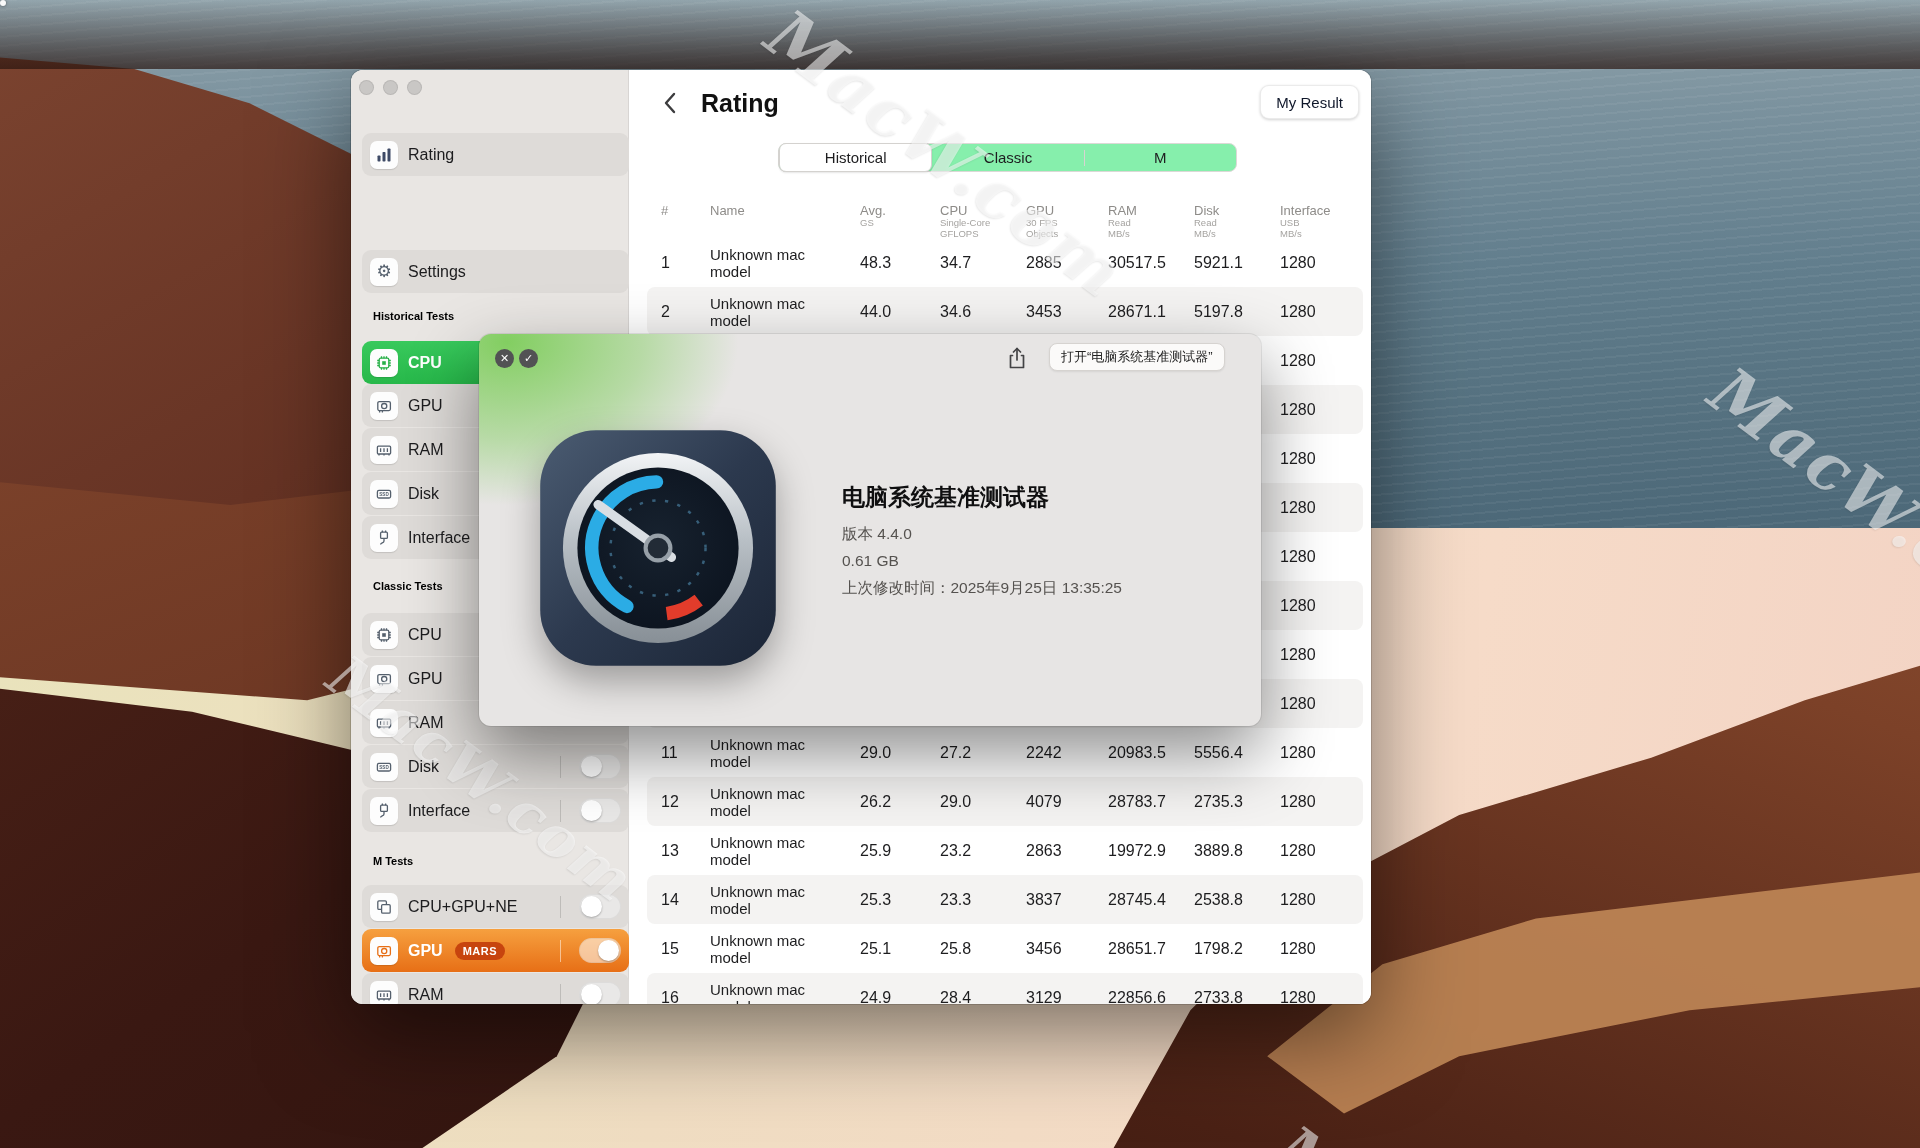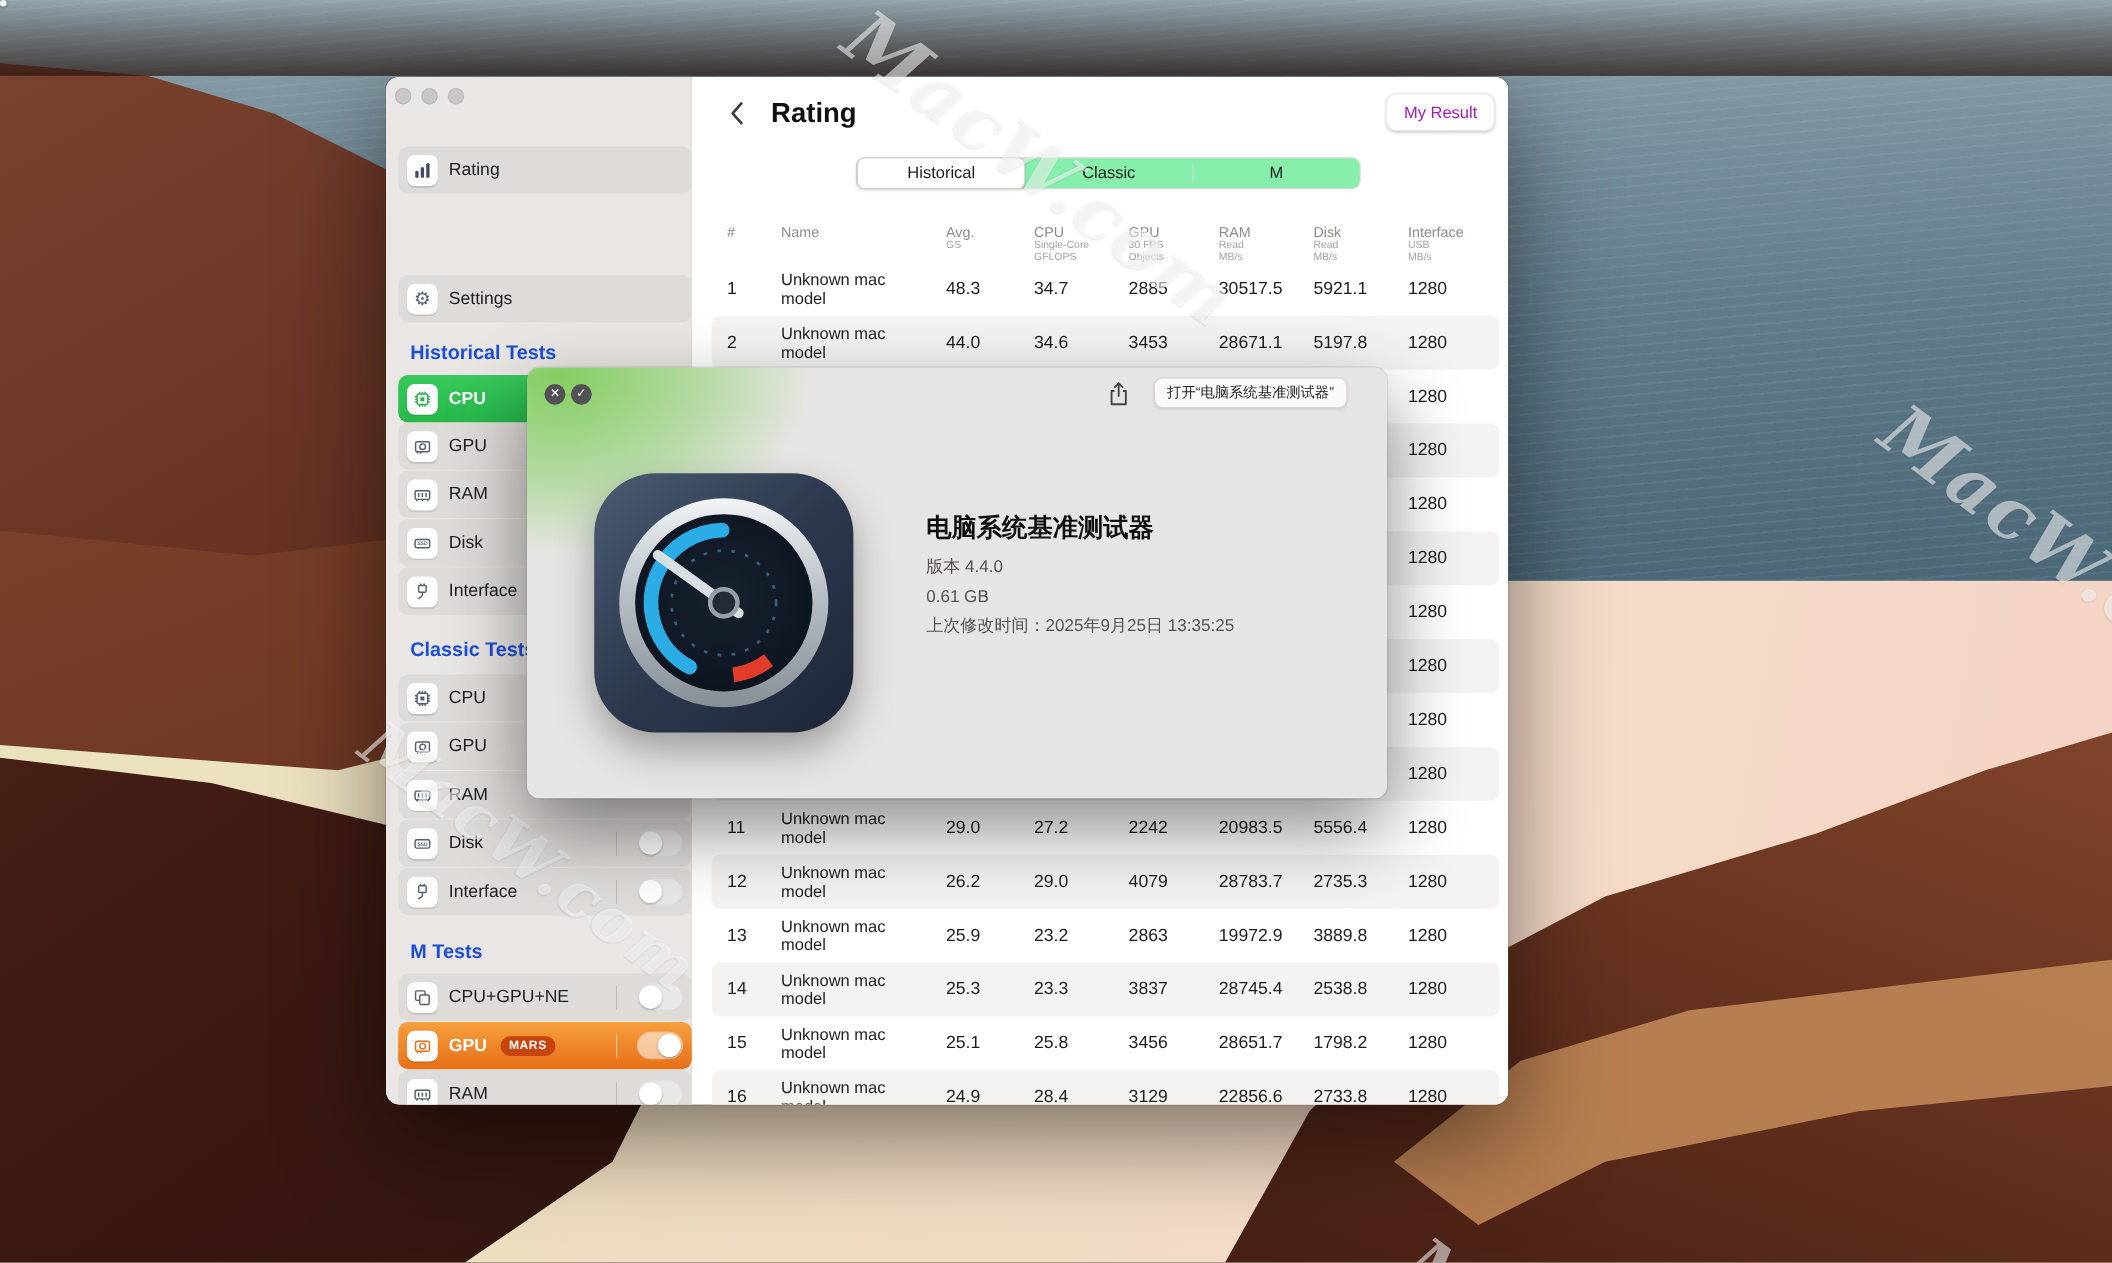--- a/index.html
+++ b/index.html
@@ -65,29 +65,29 @@
            padding:3px 8px; border-radius:10px; letter-spacing:.5px; }
   .spacer { flex:1; }
   .vdiv { width:1px; height:22px; background:rgba(0,0,0,.14); margin-right:8px; }
   .sel-orange .vdiv { background:rgba(255,255,255,.5); }
   .toggle { position:relative; width:42px; height:25px; border-radius:13px; background:#e9e8e7;
             box-shadow: inset 0 0 0 1px rgba(0,0,0,.05); flex:0 0 42px; }
   .toggle .knob { position:absolute; top:2px; left:2px; width:21px; height:21px; border-radius:50%;
                   background:#fff; box-shadow:0 1px 2px rgba(0,0,0,.3); }
   .toggle.on { background:rgba(255,255,255,.55); }
   .toggle.on .knob { left:auto; right:2px; }
-  .side-head { position:absolute; left:22px; font-size:18px; font-weight:700; color:#1d4ed8; }
+  .side-head { position:absolute; left:22px; font-size:11px; font-weight:700; color:#000000; }
 
   
   .content { position:absolute; left:278px; top:0; right:0; bottom:0; background:#fff; }
   .c-header { position:absolute; left:34px; top:18px; display:flex; align-items:center; gap:16px; }
   .back-btn { width:22px; height:30px; display:flex; align-items:center; }
   .page-title { font-size:25px; font-weight:700; color:#111; }
   .my-result { position:absolute; right:12px; top:15px; height:34px; padding:0 15px; font-size:15px;
-               color:#a21caf; background:#fff; border:1px solid rgba(0,0,0,.08); border-radius:9px;
+               color:#0f172a; background:#fff; border:1px solid rgba(0,0,0,.08); border-radius:9px;
                display:flex; align-items:center; box-shadow:0 1px 3px rgba(0,0,0,.18);text-align:center; }
   .segmented { position:absolute; left:149px; top:73px; width:459px; height:29px; display:flex;
                background:#86efac; border:1px solid #dbd9d6; border-radius:8px; }
   .segment { flex:1; display:flex; align-items:center; justify-content:center;
              font-size:15px; color:#1d1d1f; border-radius:7px; }
   .segment.sel { background:#fff; border:1px solid #d4d2cf; box-shadow:0 1px 2px rgba(0,0,0,.10); margin:-1px 0; }
   .seg-sep { width:1px; height:16px; background:#d6d4d1; align-self:center; }
 
   .thead { position:absolute; left:18px; top:131px; width:716px; height:36px; display:grid;
            grid-template-columns:63px 150px 80px 86px 82px 86px 86px 83px; }
@@ -112,21 +112,21 @@
                 color:#fff; font-size:11px; line-height:19px; text-align:center; }
   .cb-close { left:16px; top:15px; }
   .cb-check { left:40px; top:15px; }
   .share-btn { position:absolute; left:527px; top:12px; width:22px; height:24px; }
   .open-btn { position:absolute; left:570px; top:9px; height:28px; padding:0 11px; font-size:13px;
               color:#222; background:#fbfaf9; border:1px solid #d6d3d0; border-radius:8px;
               display:flex; align-items:center; box-shadow:0 1px 2px rgba(0,0,0,.08); white-space:nowrap; }
   .app-icon { position:absolute; left:55px; top:90px; width:248px; height:248px;
               filter: drop-shadow(0 16px 18px rgba(0,0,0,.32)); }
   .d-text { position:absolute; left:363px; top:130px; width:400px; }
-  .d-title { font-size:23px; font-weight:700; color:#0f0f10; line-height:30px; }
+  .d-title { font-size:23px; font-weight:700; color:#0f0f10; line-height:30px;margin-top:18px; }
   .d-meta { margin-top:8px; font-size:15.5px; color:#55524f; line-height:27px; }
 </style>
 </head>
 <body>
 
 <div class="stage">
 
   <div class="bg">
     <div class="sky"></div>
     <div class="haze"></div>

